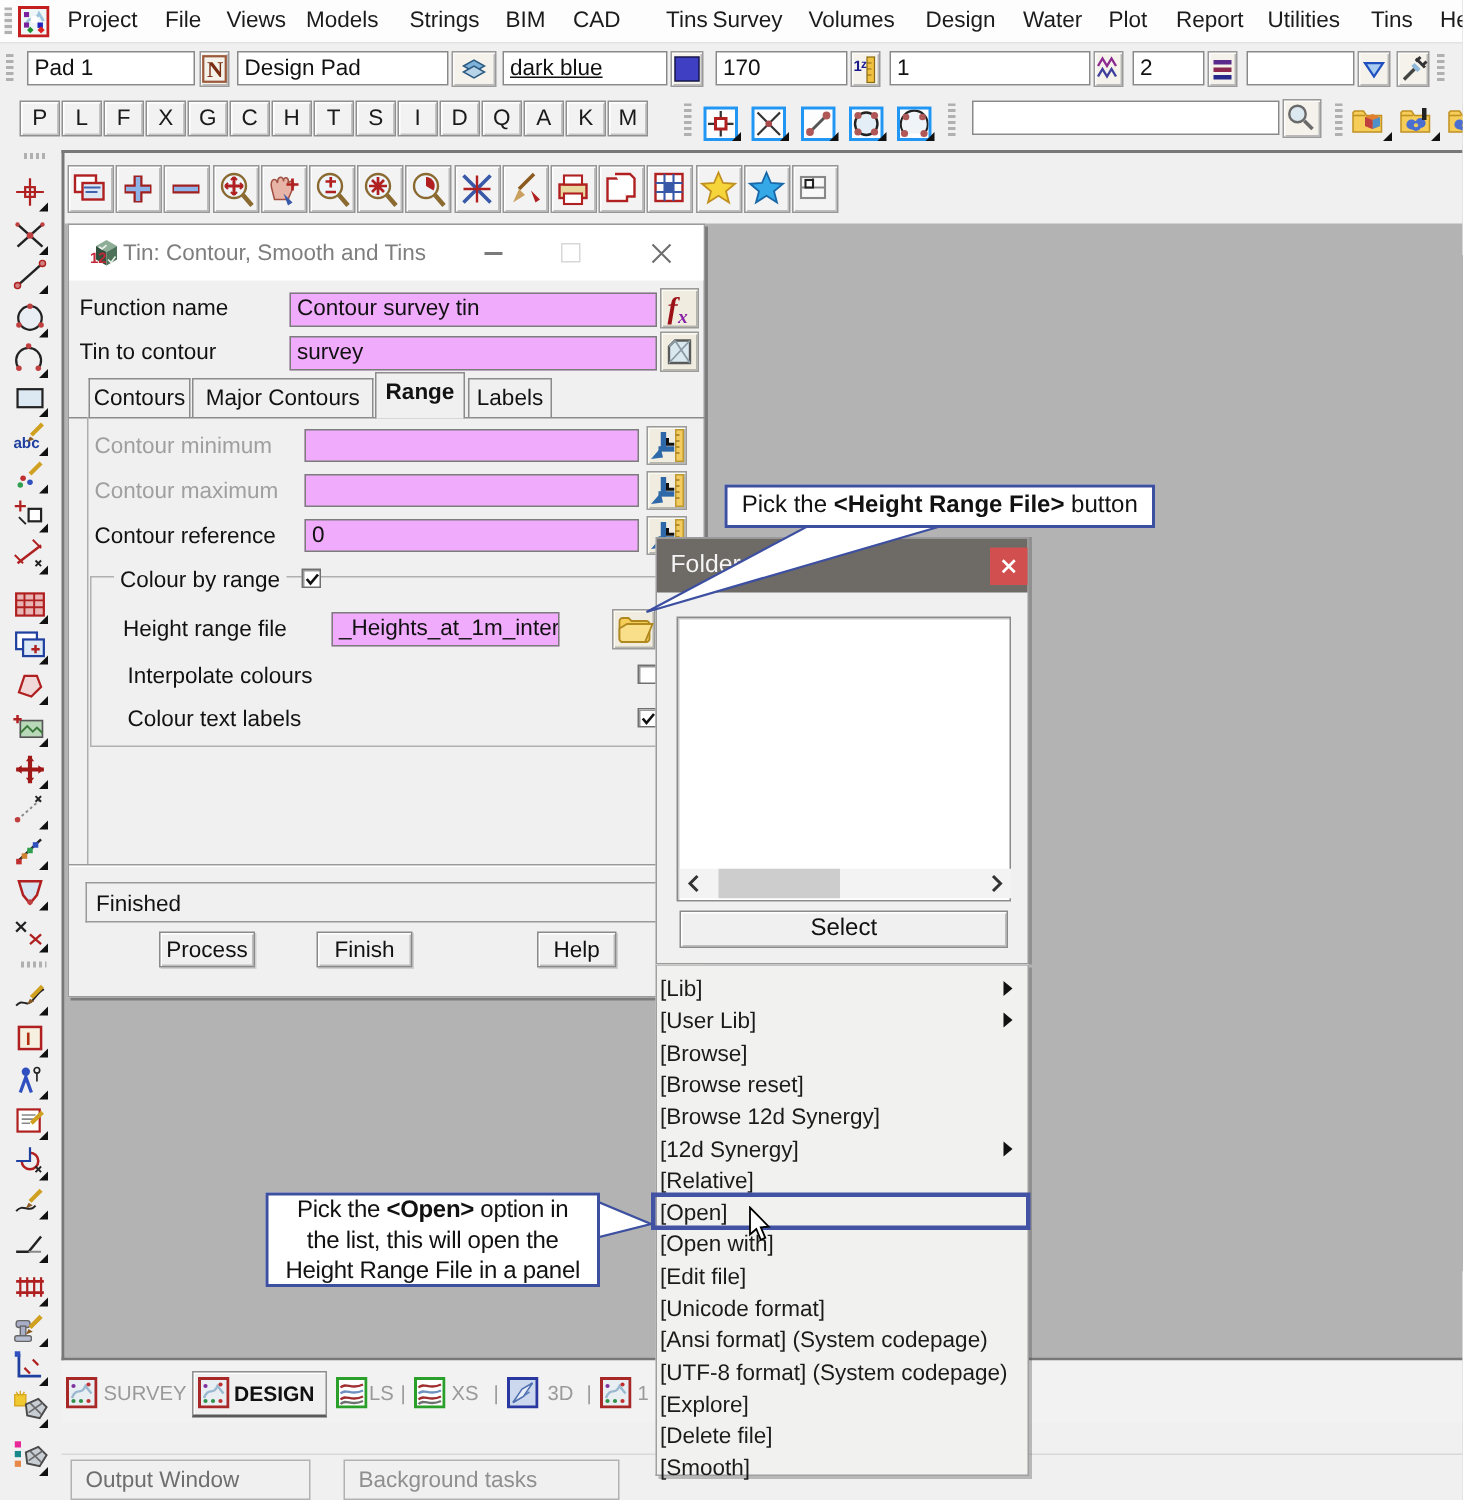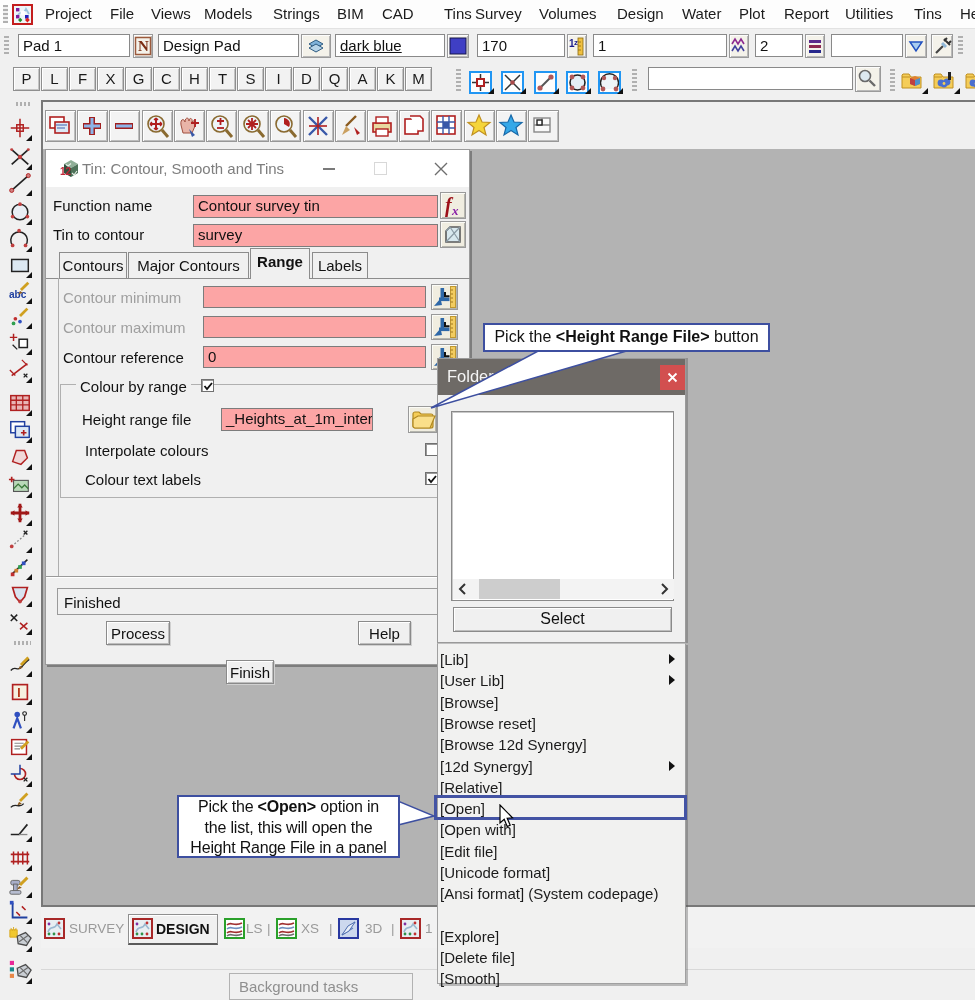--- a/index.html
+++ b/index.html
@@ -25,21 +25,21 @@
 .corner { position:absolute; width:0; height:0; border-left:6px solid transparent; border-bottom:6px solid #111; }
 #tabbar { left:41px; top:907px; width:934px; height:41px; background:#f2f2f2; }
 #tabbar .ttext { position:absolute; top:14px; font-size:13.5px; color:#9a9a9a; }
 #statusbar { left:41px; top:969px; width:934px; height:31px; background:#f0f0f0; border-top:1px solid #d8d8d8; }
 .statbox { position:absolute; top:3px; height:27px; background:#f0f0f0; border:1px solid #b2b2b2; font-size:15px; color:#6e6e6e; padding:4px 0 0 9px; }
 #dlg { left:45px; top:149px; width:425px; height:516px; background:#f0f0f0; border:1px solid #9b9b9b; box-shadow:2px 2px 0 rgba(80,80,80,.55); }
 #dlgtitle { position:absolute; left:0; top:0; width:423px; height:37px; background:#ffffff; }
 #dlgtitle .t { position:absolute; left:36px; top:10px; font-size:15px; color:#7e7e7e; }
 .dlab { position:absolute; font-size:15px; color:#121212; white-space:nowrap; }
 .dlabdis { position:absolute; font-size:15px; color:#9f9f9f; white-space:nowrap; }
-.dbox { position:absolute; background:#fca5a5; border:1px solid #7c7c7c; font-size:15px; color:#111; padding:1px 0 0 4px; }
+.dbox { position:absolute; background:#f0abfc; border:1px solid #7c7c7c; font-size:15px; color:#111; padding:1px 0 0 4px; }
 .ibtn { position:absolute; background:#f0ede0; border:1px solid #9a9a9a; box-shadow:inset 1px 1px 0 #fbfbf6, inset -1px -1px 0 #b5b5ad; }
 .tab { position:absolute; top:102px; height:26px; background:#f0f0f0; border:1px solid #8c8c8c; border-bottom:none; font-size:15px; color:#121212; text-align:center; padding-top:4px; }
 .cb { position:absolute; width:13px; height:13px; background:#fff; border:1px solid #707070; box-shadow:inset 1px 1px 0 #9a9a9a; }
 .cb svg { position:absolute; left:0; top:0; }
 .pbtn { position:absolute; height:24px; background:#f0f0f0; border:1px solid #8a8a8a; box-shadow:inset 1px 1px 0 #ffffff, inset -1px -1px 0 #bdbdbd, 1px 1px 0 #d0d0d0; font-size:15px; color:#111; text-align:center; padding-top:3px; }
 #fpop { left:437px; top:358px; width:249px; height:285px; background:#f0f0f0; border:1px solid #9a9a9a; box-shadow:2px 0 0 rgba(80,80,80,.35); }
 #fpoptitle { position:absolute; left:0; top:0; width:247px; height:36px; background:#6e6a66; }
 #fpoptitle .t { position:absolute; left:9px; top:8px; font-size:16.5px; color:#f5f5f5; }
 #fx { position:absolute; left:222px; top:6px; width:25px; height:25px; background:#d24f4f; }
 #flist { position:absolute; left:13px; top:52px; width:223px; height:190px; background:#fff; border:1px solid #8a8a8a; box-shadow:inset 1px 1px 0 #c8c8c8; }
@@ -536,20 +536,21 @@
           <path d="M4 14 C7 6 10 13 13 6 L17 11" stroke="#9ab8d0" stroke-width="1.6" fill="none"></path>
           <circle cx="5" cy="6" r="1.4" fill="#8030a0"></circle>
           <circle cx="10" cy="16" r="1.4" fill="#309048"></circle>
           <circle cx="15" cy="16" r="1.4" fill="#c03030"></circle>
           <circle cx="15" cy="5" r="1.4" fill="#c03030"></circle>
           <circle cx="5" cy="16" r="1.4" fill="#309048"></circle>
         </svg></div>
       <div class="ttext" style="left:384px;">1</div>
 </div>
 <div class="abs" id="statusbar">
+<div class="statbox" style="left:6px;width:160px;">Output Window</div>
 <div class="statbox" style="left:188px;width:184px;color:#8f8f8f;">Background tasks</div>
 </div>
 <div class="abs" id="dlg">
   <div id="dlgtitle">
     <div style="position:absolute;left:14px;top:8px;"><svg width="21" height="21" viewBox="0 0 21 21">
             <path d="M4 6 L11 2 L18 6 L11 10 Z" fill="#8fae97"></path>
             <path d="M4 6 L11 10 L11 19 L4 15 Z" fill="#31503e"></path>
             <path d="M11 10 L18 6 L18 15 L11 19 Z" fill="#4e7259"></path>
             <path d="M6 6.5 l2 1.5 l3-2.5 M12 15 l2 2 l3-4" stroke="#e8f0e8" stroke-width="1.1" fill="none"></path>
             <text x="0" y="17" font-size="10" font-weight="bold" fill="#c02838">12</text>
@@ -627,21 +628,21 @@
   <div class="dlab" style="left:39px;top:321px;">Colour text labels</div>
   <div class="cb" style="left:379px;top:322px;">
         <svg width="13" height="13" viewBox="0 0 13 13">
           <path d="M2.5 6 L5 9 L10 3" stroke="#111" stroke-width="1.8" fill="none"></path>
         </svg>
       </div>
   <div style="position:absolute;left:0;top:426px;width:424px;height:2px;background:#9a9a9a;border-bottom:1px solid #fff;"></div>
   <div style="position:absolute;left:11px;top:438px;width:412px;height:27px;border:1px solid #9a9a9a;border-right:none;"></div>
   <div class="dlab" style="left:18px;top:444px;">Finished</div>
   <div class="pbtn" style="left:60px;top:471px;width:64px;">Process</div>
-  <div class="pbtn" style="left:180px;top:471px;width:48px;margin-top:39px;">Finish</div>
+  <div class="pbtn" style="left:165px;top:471px;width:64px;">Finish</div>
   <div class="pbtn" style="left:312px;top:471px;width:53px;">Help</div>
 </div>
 <div class="abs" id="fpop">
   <div id="fpoptitle">
         <div class="t">Folder *...</div>
         <div id="fx"><svg width="25" height="25">
             <path d="M8.5 8.5 L16.5 16.5 M16.5 8.5 L8.5 16.5" stroke="#fff" stroke-width="1.8"></path>
           </svg></div>
       </div>
   <div id="flist">
@@ -663,20 +664,21 @@
 <div class="it" style="top:71px;">[Browse reset]</div>
 <div class="it" style="top:92px;">[Browse 12d Synergy]</div>
 <div class="it" style="top:114px;">[12d Synergy]</div>
 <div class="arr" style="top:117px;"></div>
 <div class="it" style="top:135px;">[Relative]</div>
 <div class="it" style="top:156px;">[Open]</div>
 <div class="it" style="top:177px;">[Open with]</div>
 <div class="it" style="top:199px;">[Edit file]</div>
 <div class="it" style="top:220px;">[Unicode format]</div>
 <div class="it" style="top:241px;">[Ansi format] (System codepage)</div>
+<div class="it" style="top:263px;">[UTF-8 format] (System codepage)</div>
 <div class="it" style="top:284px;">[Explore]</div>
 <div class="it" style="top:305px;">[Delete file]</div>
 <div class="it" style="top:326px;">[Smooth]</div>
 <div id="openhl"></div>
 </div>
 <svg class="abs" style="left:498px;top:804px;" width="20" height="28">
 <path d="M2 1 L2 19 L6.2 15.3 L9.2 22.5 L12.2 21.2 L9.2 14.2 L14.5 13.8 Z" fill="#fff" stroke="#000" stroke-width="1.2"></path>
 </svg>
 <svg class="abs" style="left:0;top:0;" width="975" height="1000" pointer-events="none">
   <polygon points="540,350 630,350 431,408" fill="#fff" stroke="#3d4fa0" stroke-width="1.5"></polygon>

